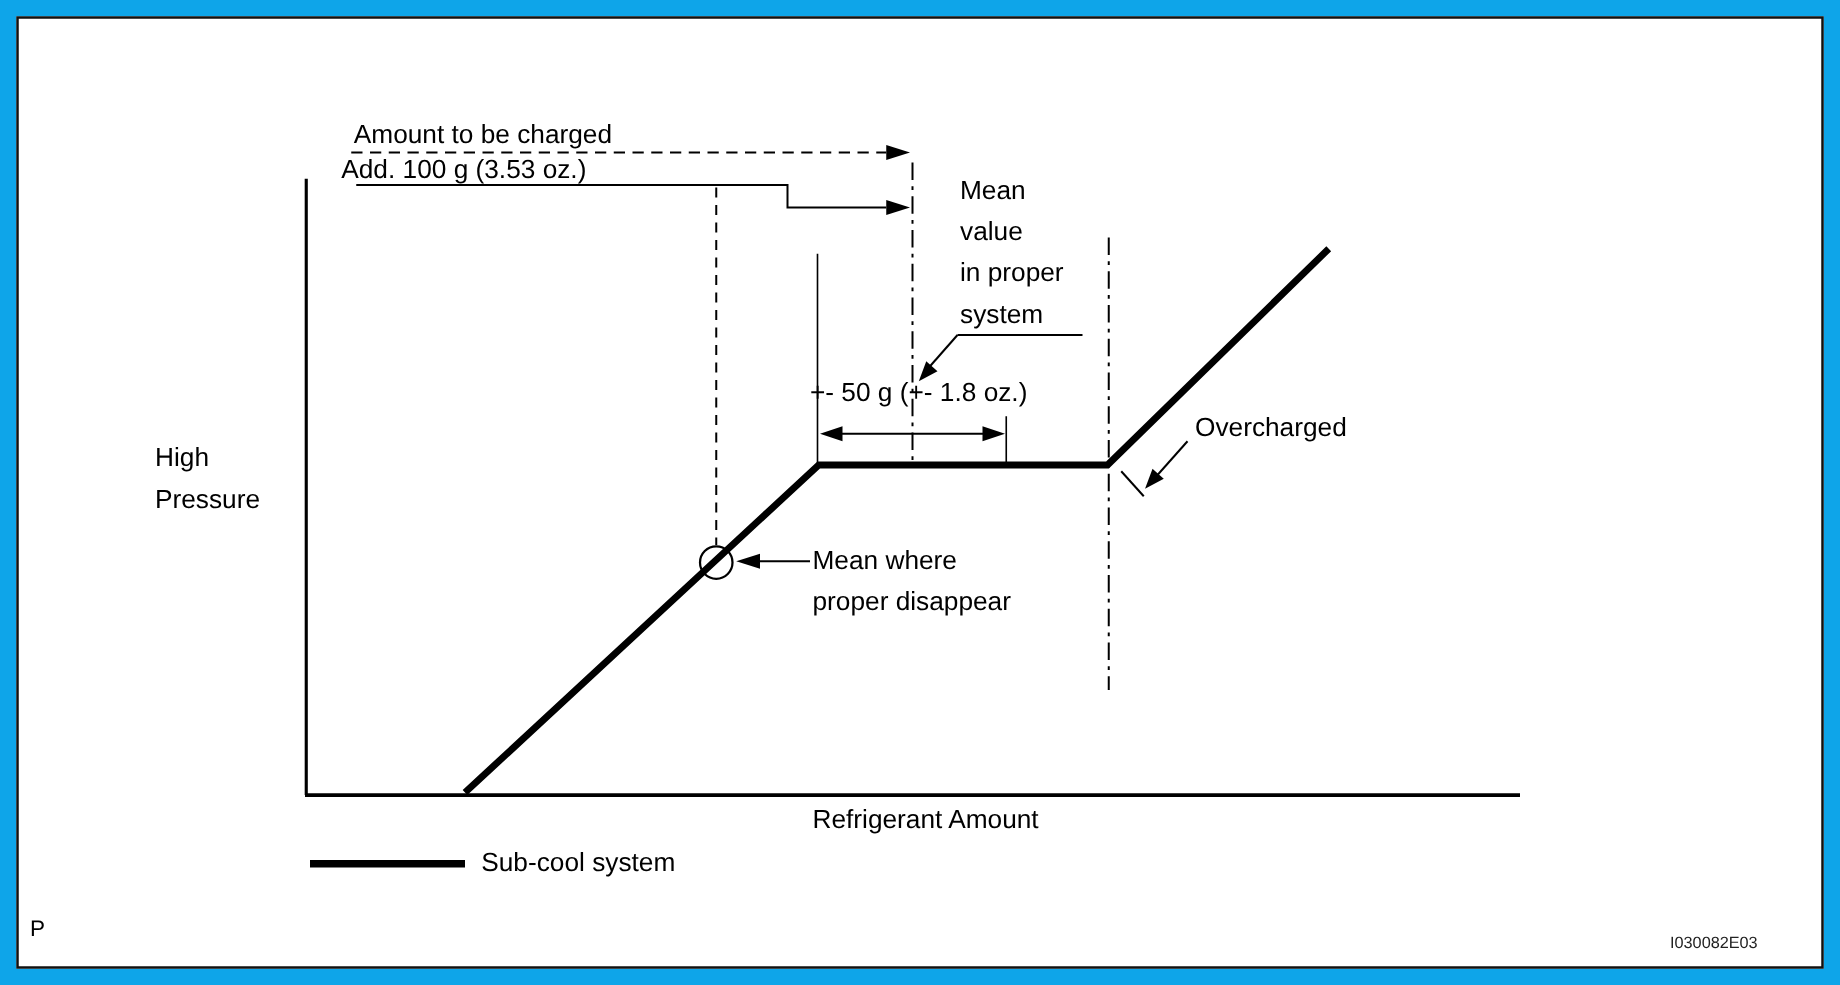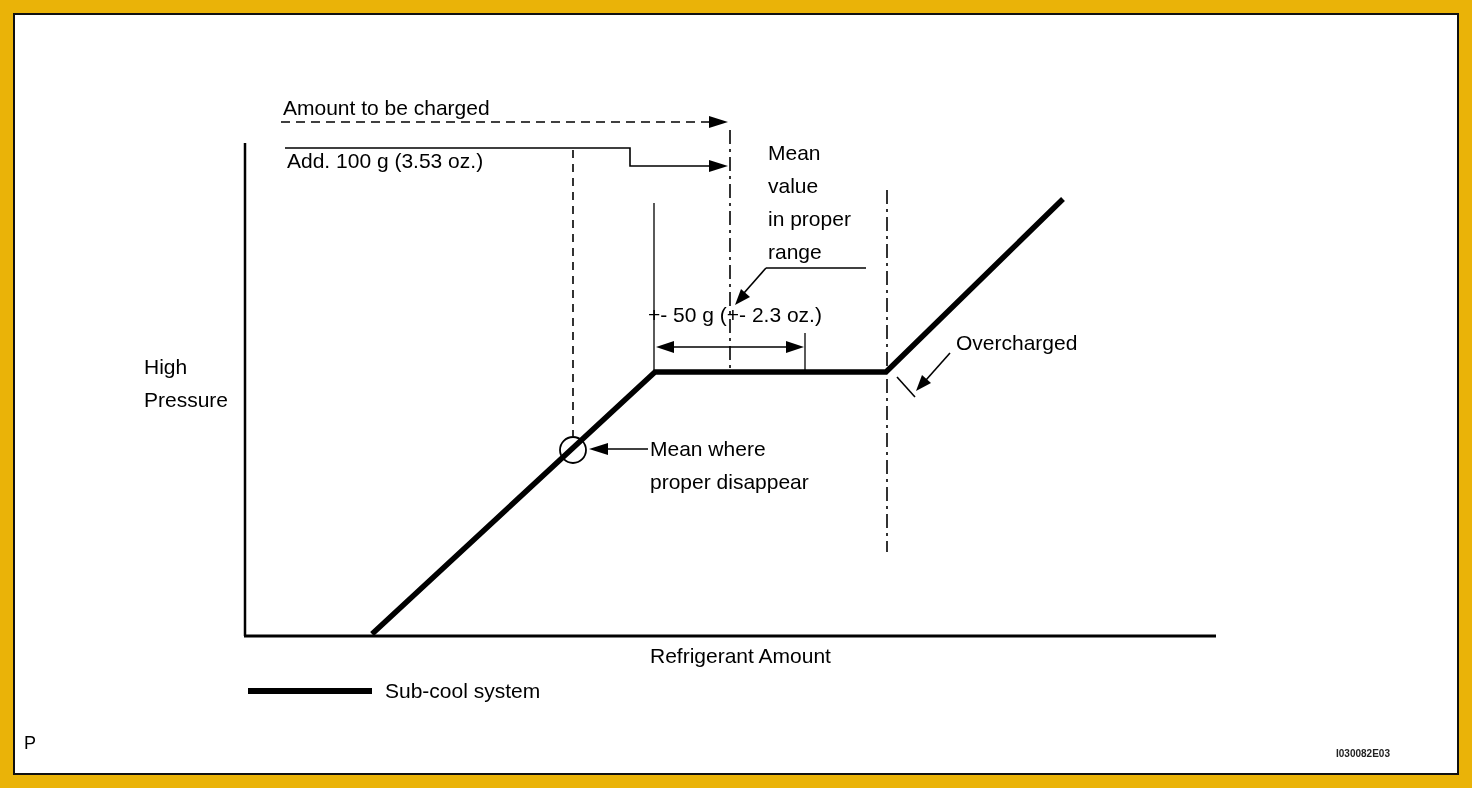--- a/index.html
+++ b/index.html
@@ -5,21 +5,21 @@
   html, body {
     margin: 0;
     padding: 0;
     background: #ffffff;
     font-family: "Liberation Sans", "DejaVu Sans", sans-serif;
   }
   .stage {
     position: relative;
     width: 1472px;
     height: 788px;
-    background: #eab308;
+    background: #0ea5e9;
     overflow: hidden;
   }
   .frame {
     position: absolute;
     inset: 13px;
     border: 2px solid #111111;
     background: #ffffff;
   }
   svg.canvas {
     position: absolute;
@@ -31,21 +31,21 @@
   .lbl {
     position: absolute;
     color: #000000;
     font-size: 21px;
     line-height: 24px;
     white-space: nowrap;
   }
   .lbl.multi { line-height: 33px; }
   .lbl.multi span { display: block; }
   .page-marker { font-size: 18px; }
-  .fig-code { font-size: 10px; color: #222222; font-weight: bold; }
+  .fig-code { font-size: 13px; color: #222222; }
 </style>
 </head>
 <body>
 
 <div class="stage">
 
   <div class="frame"></div>
 
   <svg class="canvas" viewBox="0 0 1472 788">
 
@@ -79,39 +79,39 @@
     <polygon points="804,347 786,341 786,353" fill="#000"></polygon>
 
     <path d="M887,190 L887,552" stroke="#000" stroke-width="1.6" stroke-dasharray="14 5 3 5" fill="none"></path>
     <path d="M897,377 L915,397" stroke="#000" stroke-width="1.6" fill="none"></path>
     <path d="M950,353 L926,380" stroke="#000" stroke-width="1.6" fill="none"></path>
     <polygon points="916,391 931,383 922,375" fill="#000"></polygon>
   </svg>
 
   <div class="lbl" style="left:283px; top:96px;">Amount to be charged</div>
 
-  <div class="lbl" style="left:287px; top:124px;margin-top:25px;">Add. 100 g (3.53 oz.)</div>
+  <div class="lbl" style="left:273px; top:124px;">Add. 100 g (3.53 oz.)</div>
 
   <div class="lbl multi" style="left:768px; top:136px;">
     <span>Mean</span>
     <span>value</span>
     <span>in proper</span>
-    <span>range</span>
+    <span>system</span>
   </div>
 
-  <div class="lbl" style="left:648px; top:303px;">+- 50 g (+- 2.3 oz.)</div>
+  <div class="lbl" style="left:648px; top:303px;">+- 50 g (+- 1.8 oz.)</div>
 
   <div class="lbl" style="left:956px; top:331px;">Overcharged</div>
 
   <div class="lbl multi" style="left:650px; top:432px;">
     <span>Mean where</span>
     <span>proper disappear</span>
   </div>
 
-  <div class="lbl multi" style="left:144px; top:350px;">
+  <div class="lbl multi" style="left:124px; top:350px;">
     <span>High</span>
     <span>Pressure</span>
   </div>
 
   <div class="lbl" style="left:650px; top:644px;">Refrigerant Amount</div>
 
   <div class="lbl" style="left:385px; top:679px;">Sub-cool system</div>
 
   <div class="lbl page-marker" style="left:24px; top:731px;">P</div>
 

